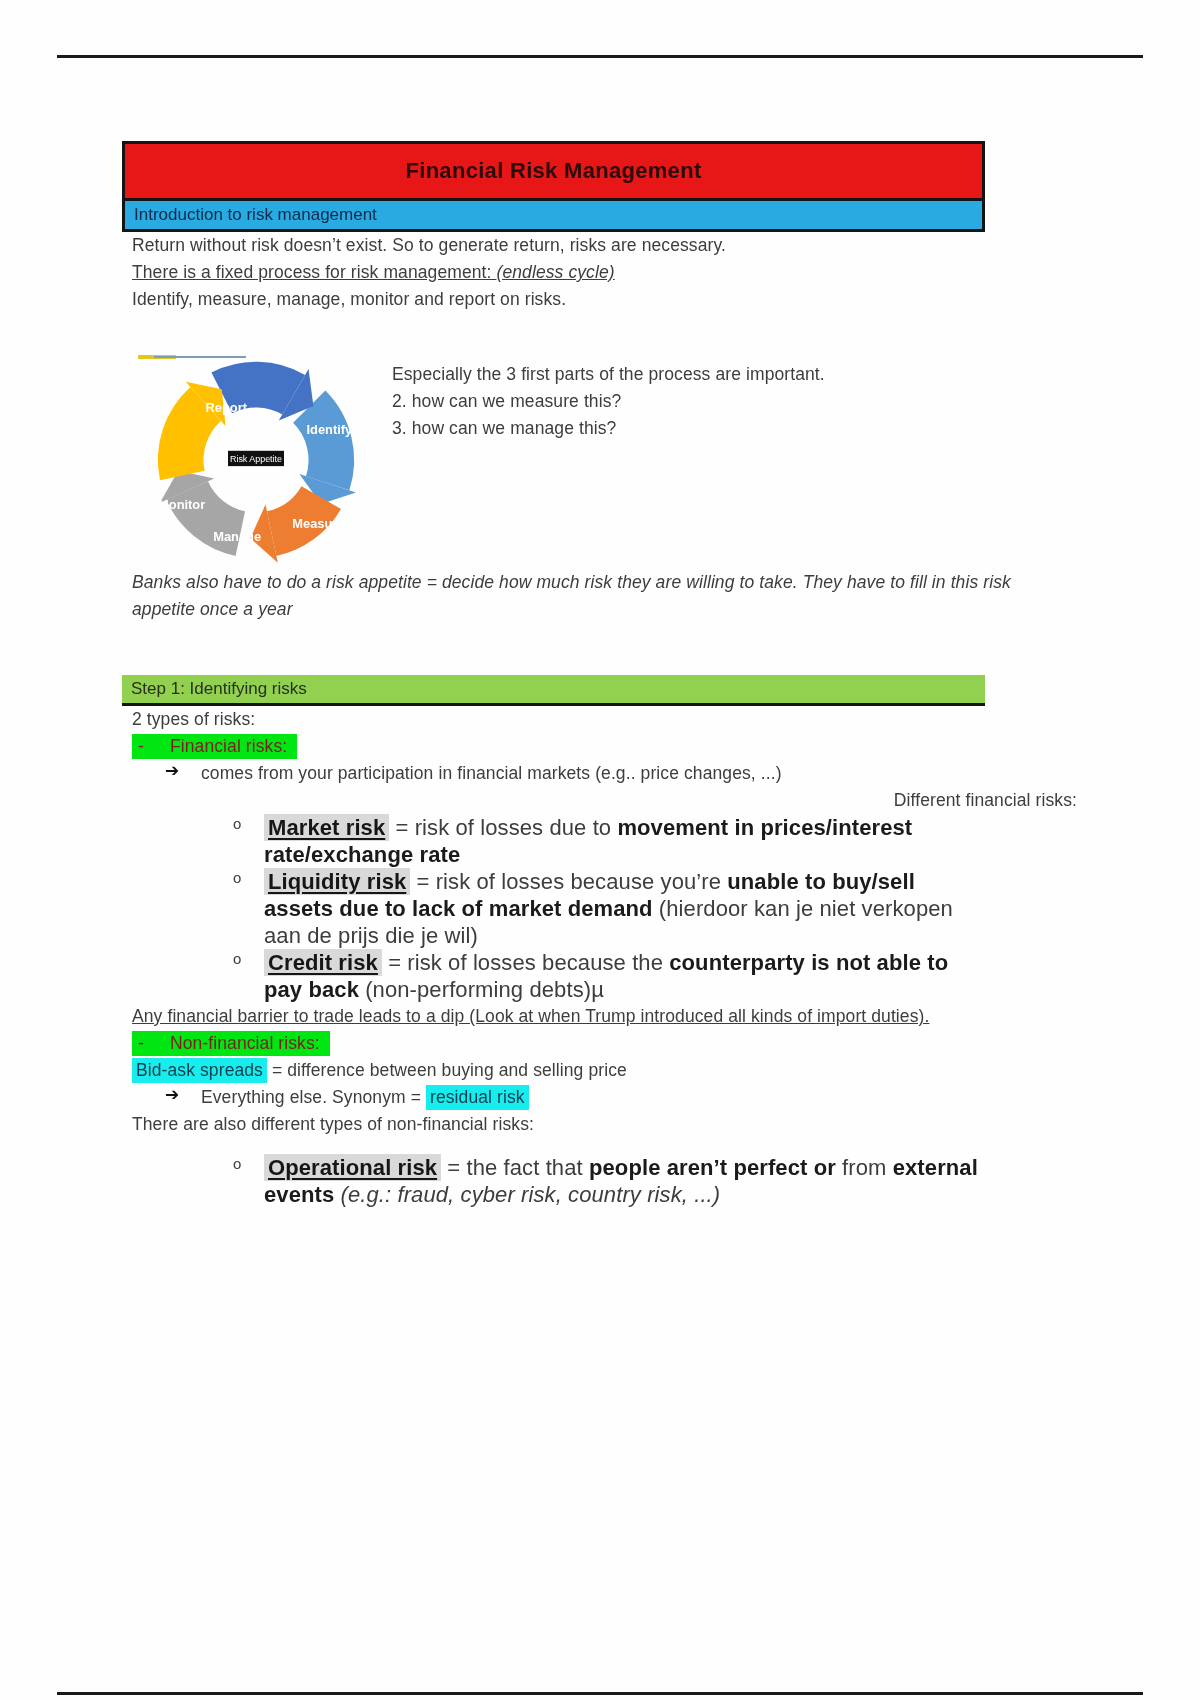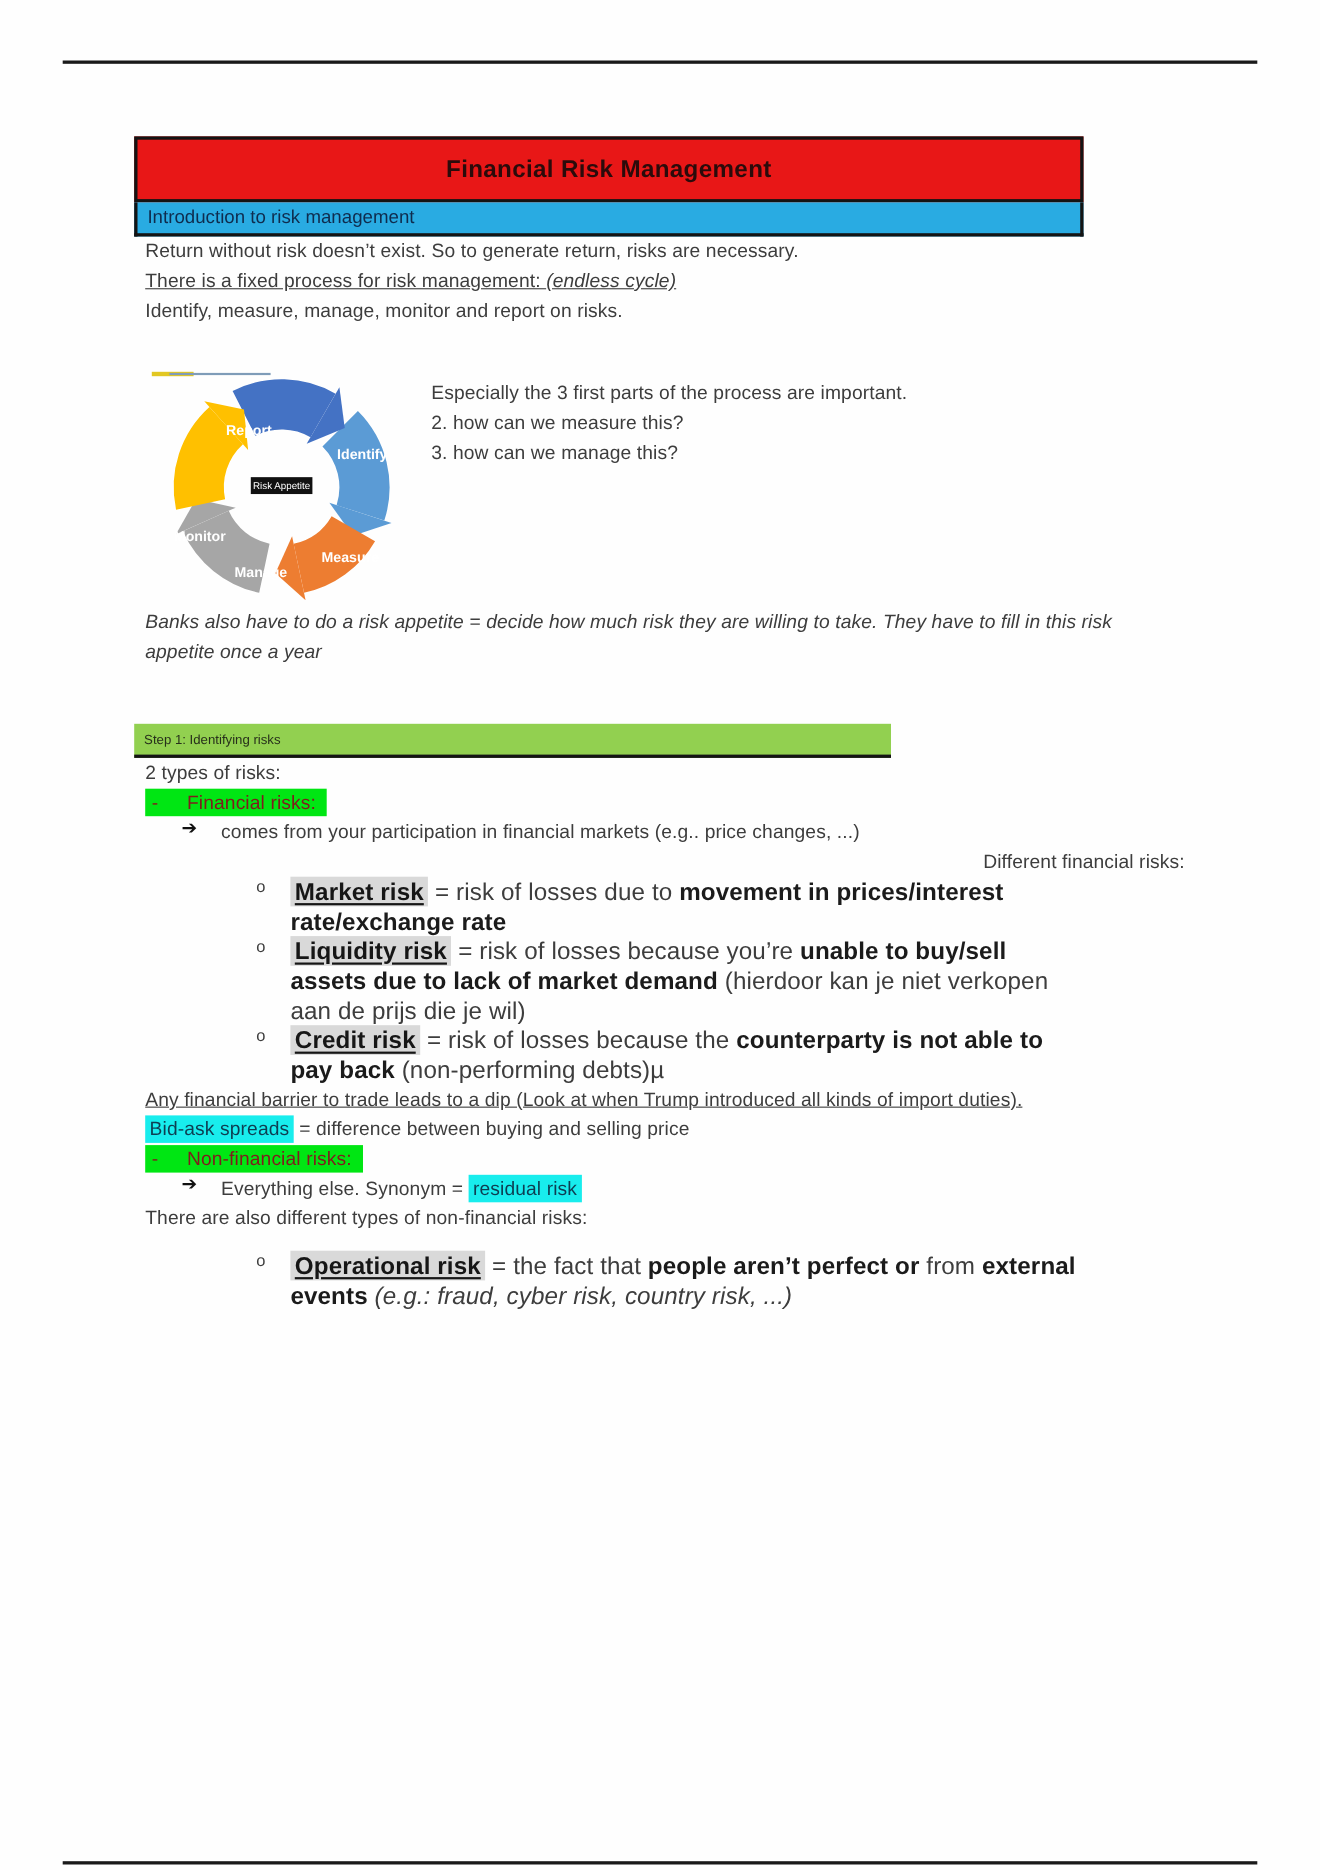--- a/index.html
+++ b/index.html
@@ -9,44 +9,44 @@
     background: #fefefe;
     font-family: "Liberation Sans", "DejaVu Sans", sans-serif;
     color: #3d3d3d;
   }
   .page { position: relative; width: 1200px; height: 1700px; overflow: hidden; }
 
   .rule { position: absolute; left: 57px; width: 1086px; height: 3px; background: #1a1a1a; }
   .rule-top { top: 55px; }
   .rule-bottom { top: 1692px; }
 
-  .content { position: absolute; left: 132px; top: 124px; width: 945px; }
+  .content { position: absolute; left: 132px; top: 141px; width: 945px; }
 
   
   .banner-red {
     margin-left: -10px; width: 863px; height: 60px;
     background: var(--red_banner, #e81717);
     border: 3px solid #141414;
     display: flex; align-items: center; justify-content: center;
     font-size: 22px; font-weight: 700; letter-spacing: .3px;
     color: #2b0b0b;
   }
   .banner-blue {
     margin-left: -10px; width: 863px; height: 31px;
     background: var(--blue_banner, #29abe2);
     border: 3px solid #141414; border-top: 0;
     display: flex; align-items: center; padding-left: 9px;
     font-size: 17px; color: #0f2c4e;
   }
   .banner-green {
-    margin-top: 52px; margin-left: -10px; width: 688px; height: 31px;
+    margin-top: 52px; margin-left: -10px; width: 863px; height: 31px;
     background: var(--green_banner, #92d050);
     border-bottom: 3px solid #141414;
     display: flex; align-items: center; padding-left: 9px;
-    font-size: 12px; color: #27301b;
+    font-size: 17px; color: #27301b;
   }
 
   p.body { font-size: 17.5px; line-height: 27px; margin: 0; letter-spacing: .1px; }
   .mt22 { margin-top: 22px; } .mt14 { margin-top: 14px; text-decoration: underline; } .mt15 { margin-top: 15px; }
   .mt16 { margin-top: 16px; } .mt17 { margin-top: 17px; } .mt18 { margin-top: 18px; }
   .mt24 { margin-top: 24px; } .mt44 { margin-top: 44px; font-style: italic; } .mt57 { margin-top: 57px; }
 
   .b  { font-weight: 700; color: #1b1b1b; }
   .it { font-style: italic; }
 
@@ -167,23 +167,23 @@
       <div class="item-content"><span class="term">Liquidity risk</span><span> = risk of losses because you’re </span><span class="b">unable to buy/sell assets due to lack of market demand</span><span> (hierdoor kan je niet verkopen aan de prijs die je wil)</span></div>
     </div>
 
     <div class="item">
       <span class="o-bullet">o</span>
       <div class="item-content"><span class="term">Credit risk</span><span> = risk of losses because the </span><span class="b">counterparty is not able to pay back</span><span> (non-performing debts)µ</span></div>
     </div>
 
     <p class="body mt14">Any financial barrier to trade leads to a dip (Look at when Trump introduced all kinds of import duties).</p>
 
+    <p class="body mt57 lvl1"><span class="hl-green"><span class="dash">-</span><span>Non-financial risks:</span></span></p>
+
     <p class="body mt15"><span class="hl-cyan">Bid-ask spreads</span><span> = difference between buying and selling price</span></p>
-
-    <p class="body mt57 lvl1"><span class="hl-green"><span class="dash">-</span><span>Non-financial risks:</span></span></p>
 
     <div class="arrow-row">
       <span class="arrow-glyph">➔</span>
       <p class="body" style="flex:1"><span>Everything else. Synonym = </span><span class="hl-cyan">residual risk</span></p>
     </div>
 
     <p class="body mt15">There are also different types of non-financial risks:</p>
 
     <div class="item mt16">
       <span class="o-bullet">o</span>

